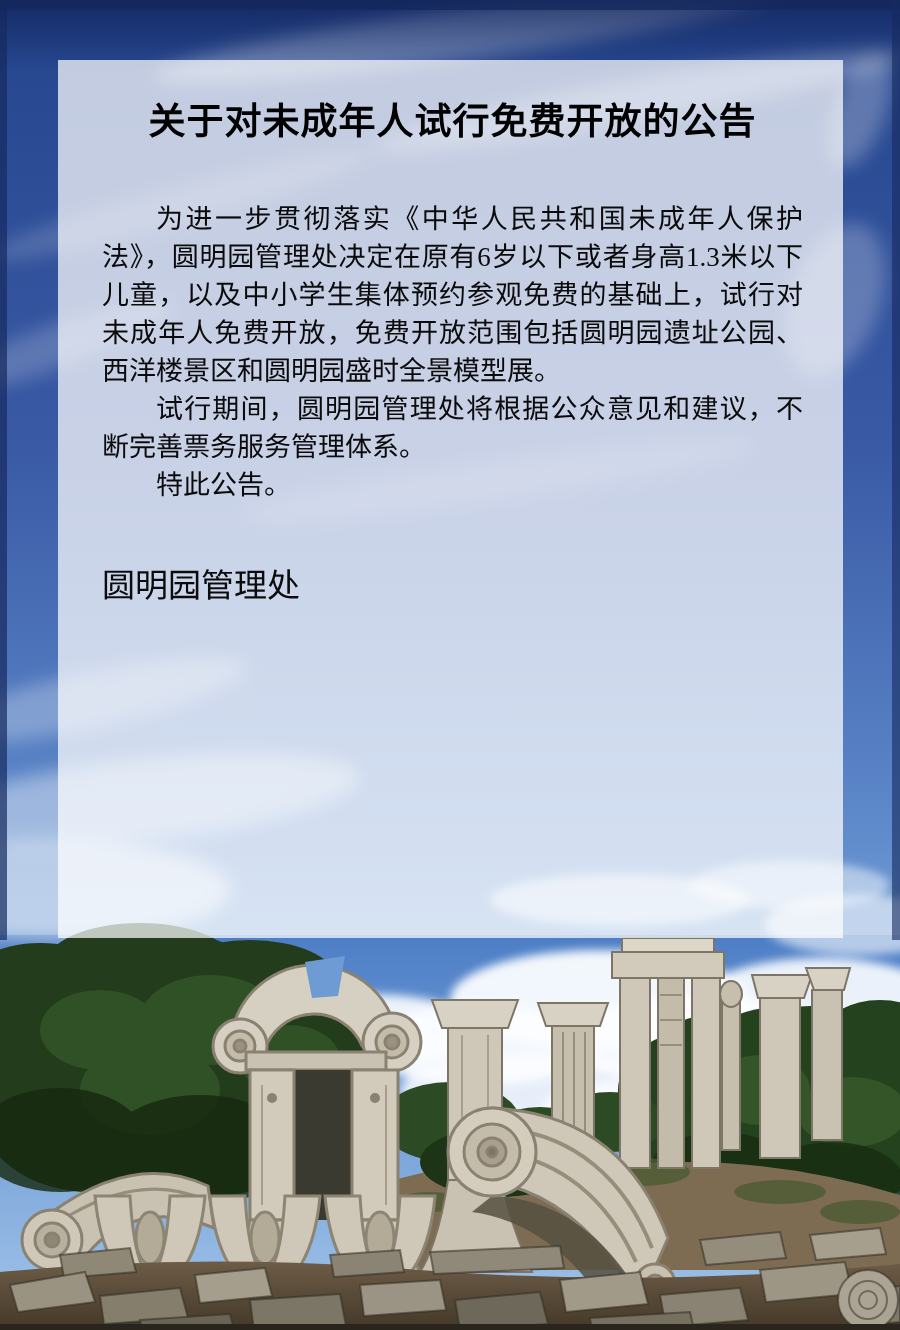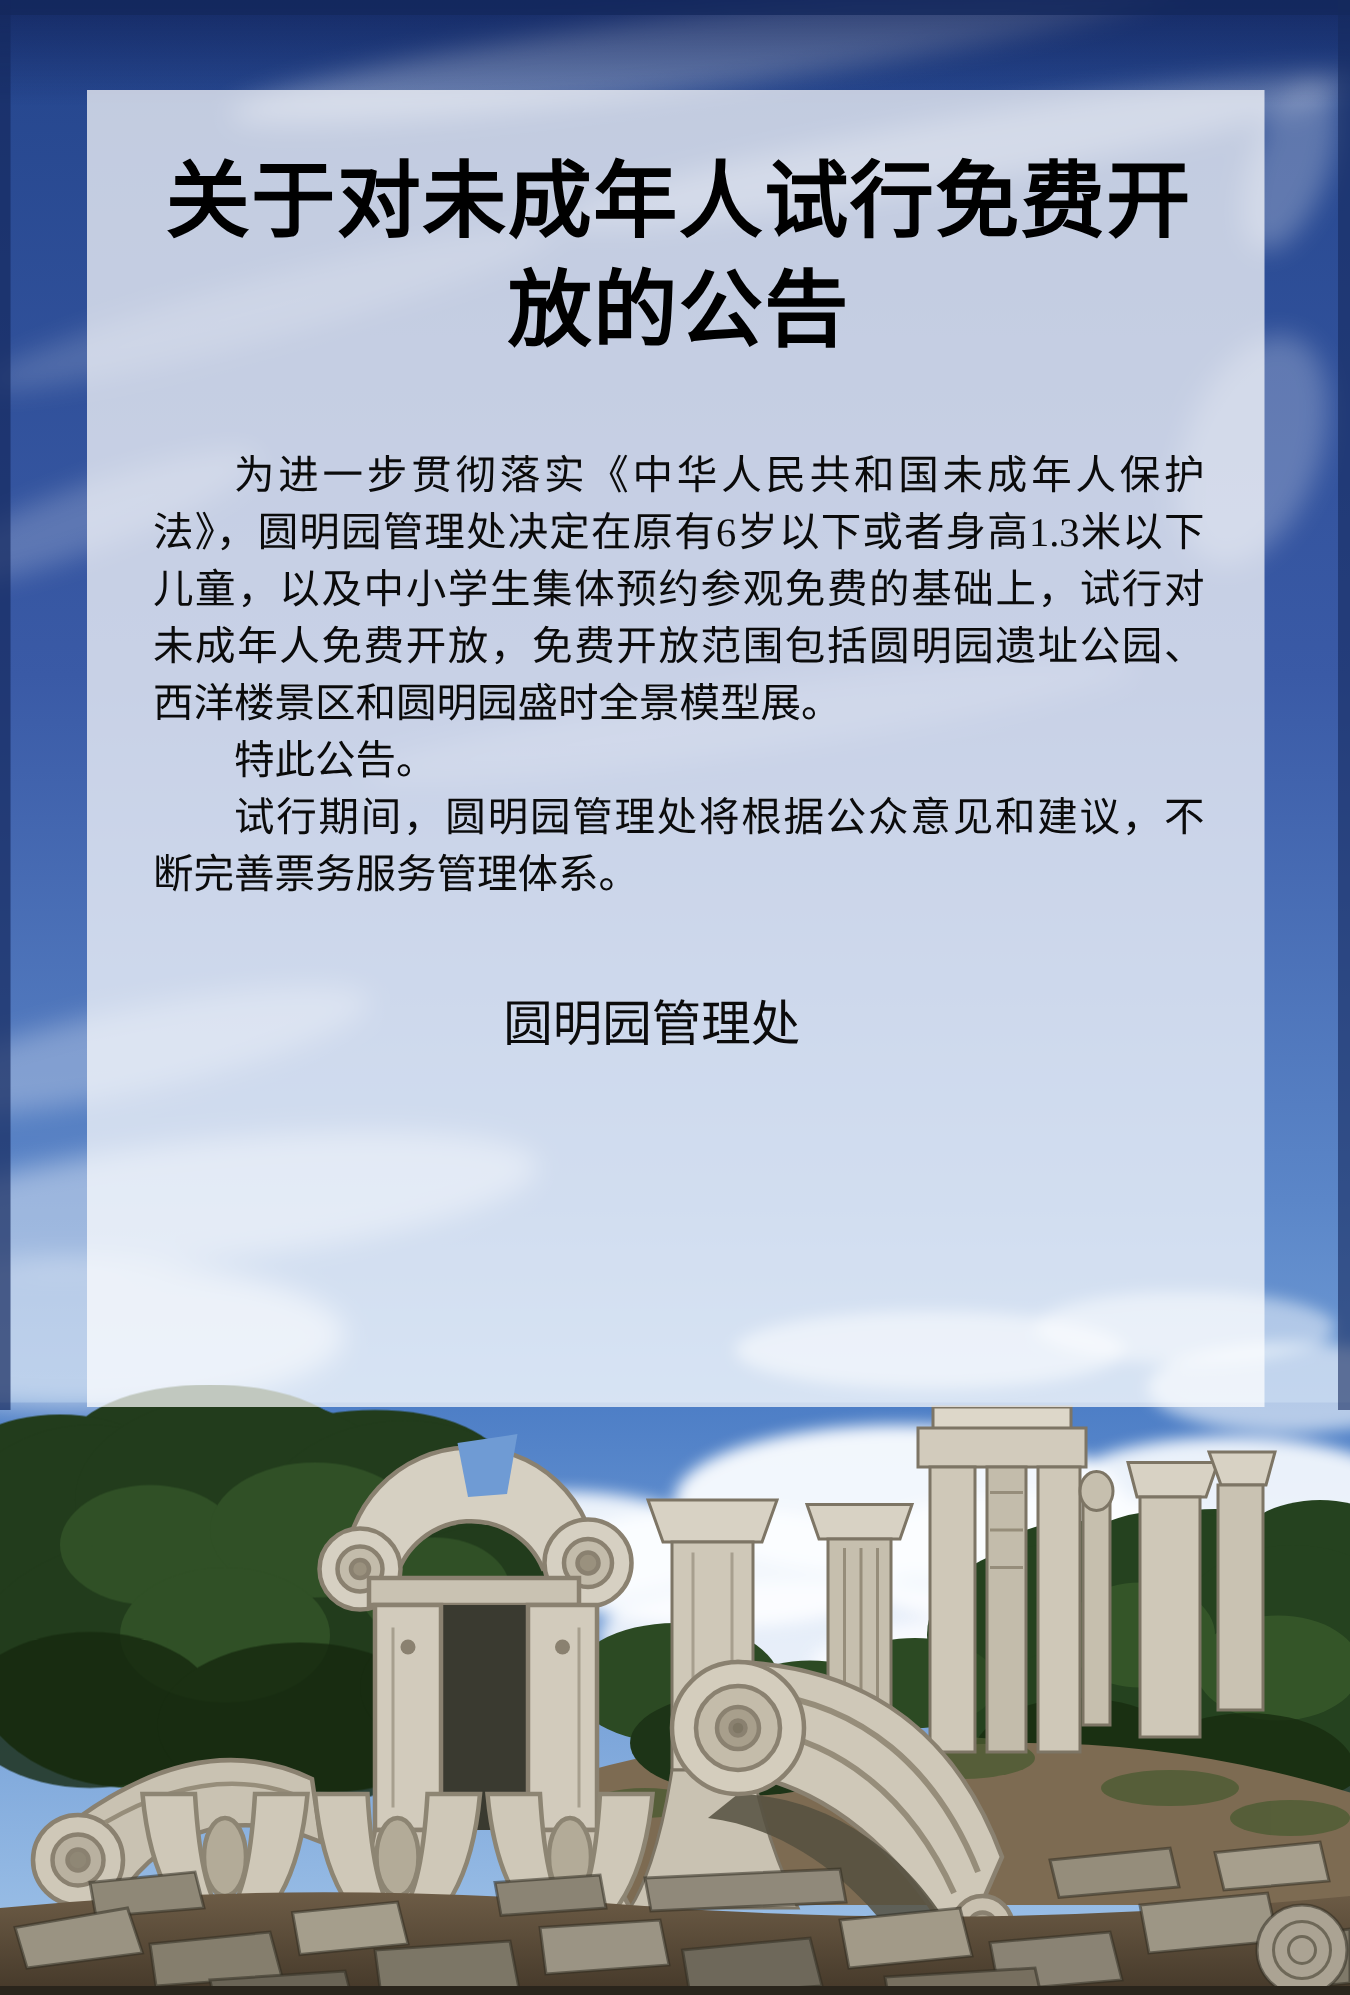--- a/index.html
+++ b/index.html
@@ -13,39 +13,39 @@
     position:absolute;left:58px;top:60px;width:785px;height:878px;
     background:rgba(255,255,255,0.72);
     box-sizing:border-box;
     padding:38px 40px 0 44px;
     color:#0b0b0b;
   }
   .panel h1{
     margin:0 0 54px 0;
     font-family:"Liberation Sans", sans-serif;
     font-weight:900;
-    font-size:56px;
+    font-size:37px;
     line-height:1.3;
     letter-spacing:1px;
     text-align:center;
     color:#000;
   }
   .panel p.body{
     margin:0;
     font-size:27px;
     line-height:38px;
     text-align:justify;
     text-align-last:left;
     text-indent:2em;
     color:#0b0b0b;
   }
   .sig{
     margin-top:60px;
     padding-right:36px;
-    text-align:center;
+    text-align:left;
     font-size:33px;
     line-height:44px;
     color:#0b0b0b;
   }
 </style>
 </head>
 <body>
 
 <svg class="bg" viewBox="0 0 900 1330" xmlns="http://www.w3.org/2000/svg" role="img" aria-label="">
   <defs>
@@ -283,18 +283,18 @@
     <rect x="0" y="0" width="900" height="70" fill="url(#gTopFade)"></rect>
     <rect x="0" y="0" width="900" height="10" fill="#14285c" opacity="0.8"></rect>
     <rect x="0" y="0" width="7" height="940" fill="#16295e" opacity="0.7"></rect>
     <rect x="892" y="0" width="8" height="940" fill="#16295e" opacity="0.6"></rect>
   </g>
 </svg>
 
 <div class="panel">
   <h1>关于对未成年人试行免费开放的公告</h1>
   <p class="body">为进一步贯彻落实《中华人民共和国未成年人保护法》，圆明园管理处决定在原有6岁以下或者身高1.3米以下儿童，以及中小学生集体预约参观免费的基础上，试行对未成年人免费开放，免费开放范围包括圆明园遗址公园、西洋楼景区和圆明园盛时全景模型展。</p>
+  <p class="body">试行期间，圆明园管理处将根据公众意见和建议，不断完善票务服务管理体系。</p>
   <p class="body">特此公告。</p>
-  <p class="body">试行期间，圆明园管理处将根据公众意见和建议，不断完善票务服务管理体系。</p>
   <div class="sig">
     <div>圆明园管理处</div>
   </div>
 </div>
 
 </body></html>

